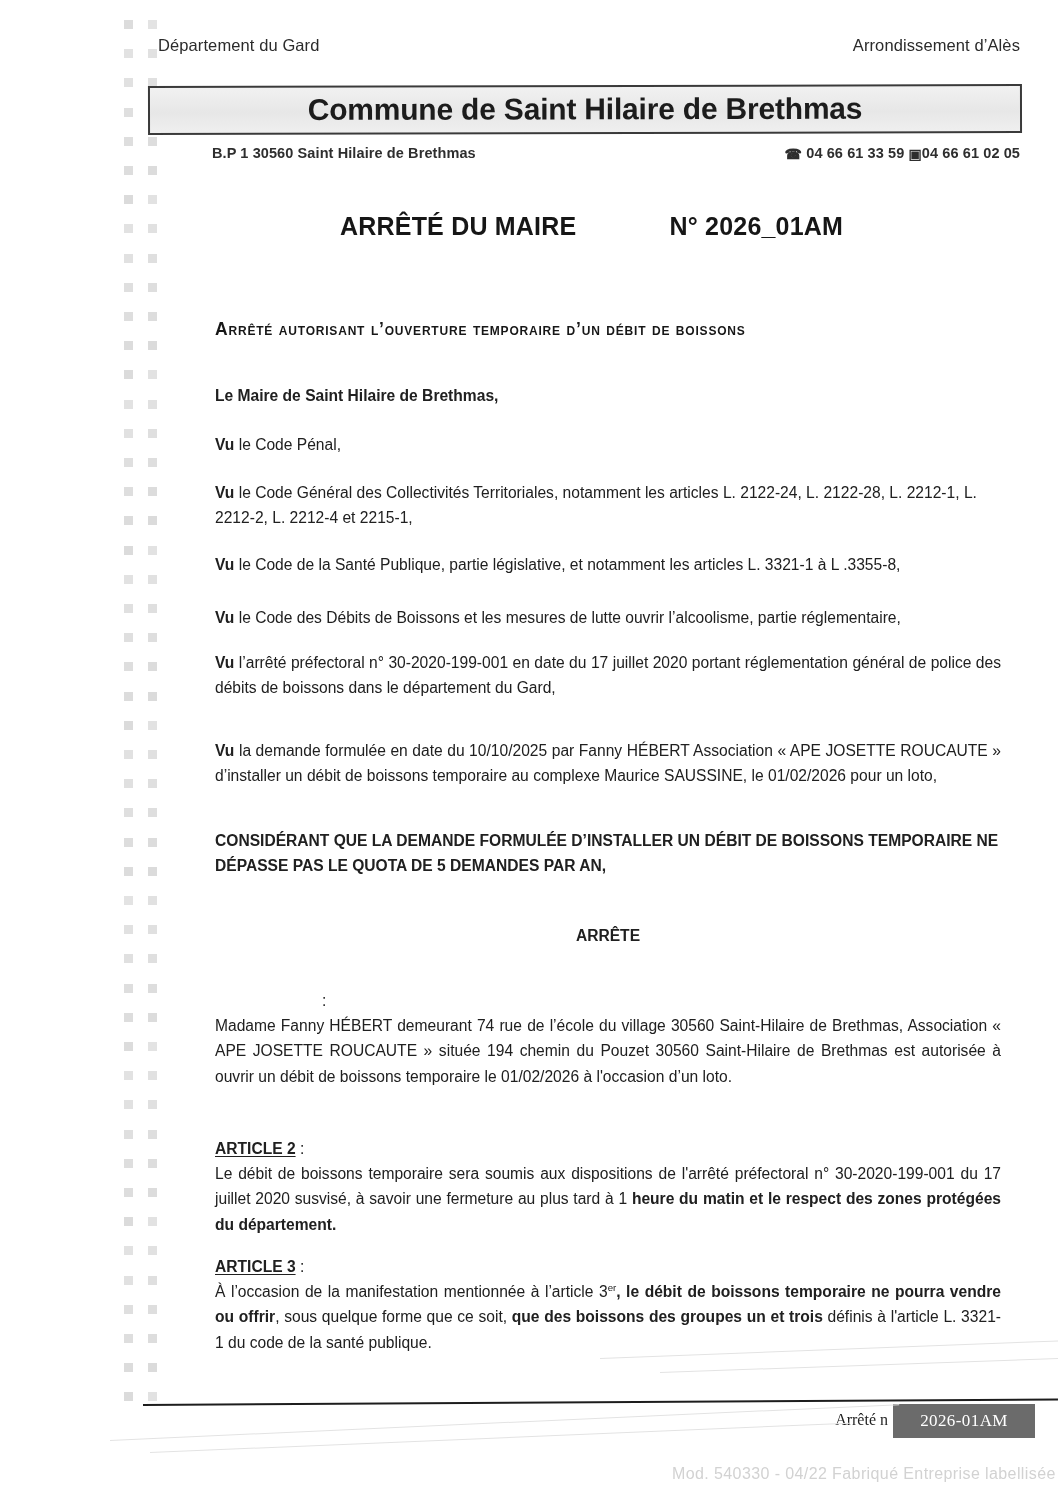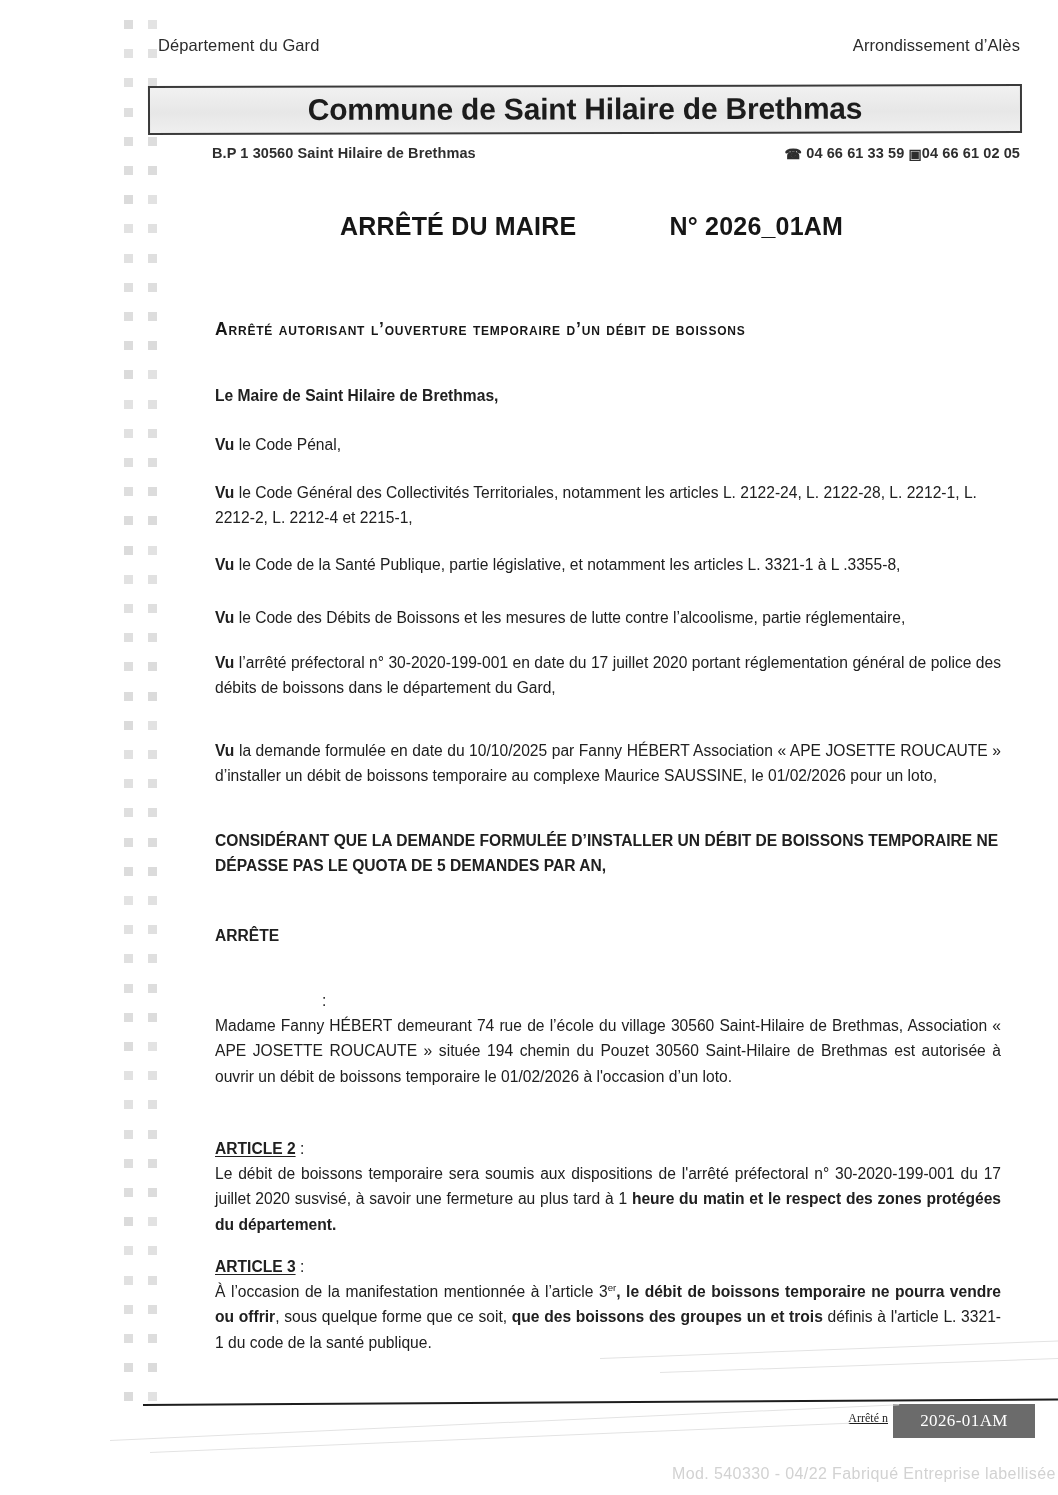--- a/index.html
+++ b/index.html
@@ -123,21 +123,21 @@
     position: absolute;
     left: 215px;
     width: 786px;
     font-size: 15.6px;
     line-height: 1.62;
     color: #202020;
     text-align: justify;
   }
   .body-block.nojust { text-align: left; }
   .b { font-weight: 700; }
-  .center { }
+  .center { text-align: center; }
 
   .art-head {
     font-weight: 700;
     text-decoration: underline;
     text-underline-offset: 2px;
   }
   sup { font-size: 0.62em; }
 
   
   #foot-rule {
@@ -148,24 +148,23 @@
     height: 2px;
     background: #1d1d1d;
     transform: rotate(-0.34deg);
     transform-origin: left center;
   }
   #foot-ref {
     position: absolute;
     right: 170px;
     top: 1411px;
     font-family: "Liberation Serif", serif;
-    font-size: 12px;
+    font-size: 16px;
     color: #1f1f1f;
     white-space: nowrap;
-    text-decoration: underline;
   }
   #foot-chip {
     position: absolute;
     left: 893px;
     top: 1404px;
     width: 142px;
     height: 34px;
     background: #6b6b6b;
     color: #ffffff;
     font-family: "Liberation Serif", serif;
@@ -329,21 +328,21 @@
 
   <div class="body-block nojust" style="top:480px;">
     <span class="b">Vu</span><span> le Code Général des Collectivités Territoriales, notamment les articles L. 2122-24, L. 2122-28, L. 2212-1, L. 2212-2, L. 2212-4 et 2215-1,</span>
   </div>
 
   <div class="body-block nojust" style="top:552px;">
     <span class="b">Vu</span><span> le Code de la Santé Publique, partie législative, et notamment les articles L. 3321-1 à L .3355-8,</span>
   </div>
 
   <div class="body-block nojust" style="top:605px;">
-    <span class="b">Vu</span><span> le Code des Débits de Boissons et les mesures de lutte contre l’alcoolisme, partie réglementaire,</span>
+    <span class="b">Vu</span><span> le Code des Débits de Boissons et les mesures de lutte ouvrir l’alcoolisme, partie réglementaire,</span>
   </div>
 
   <div class="body-block" style="top:650px;">
     <span class="b">Vu</span><span> l’arrêté préfectoral n° 30-2020-199-001 en date du 17 juillet 2020 portant réglementation général de police des débits de boissons dans le département du Gard,</span>
   </div>
 
   <div class="body-block" style="top:738px;">
     <span class="b">Vu</span><span> la demande formulée en date du 10/10/2025 par Fanny HÉBERT Association « APE JOSETTE ROUCAUTE » d’installer un débit de boissons temporaire au complexe Maurice SAUSSINE, le 01/02/2026 pour un loto,</span>
   </div>
 

